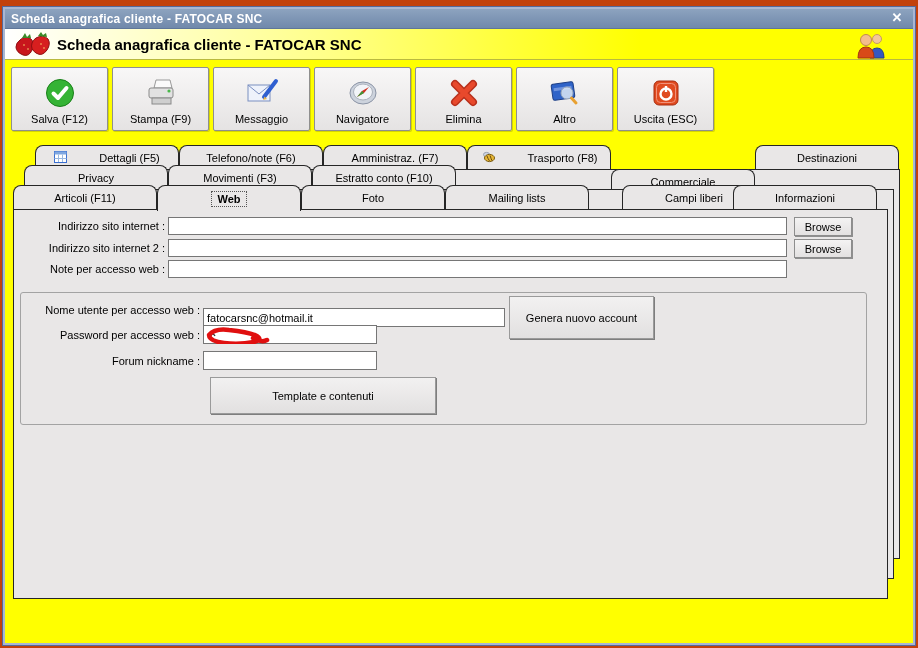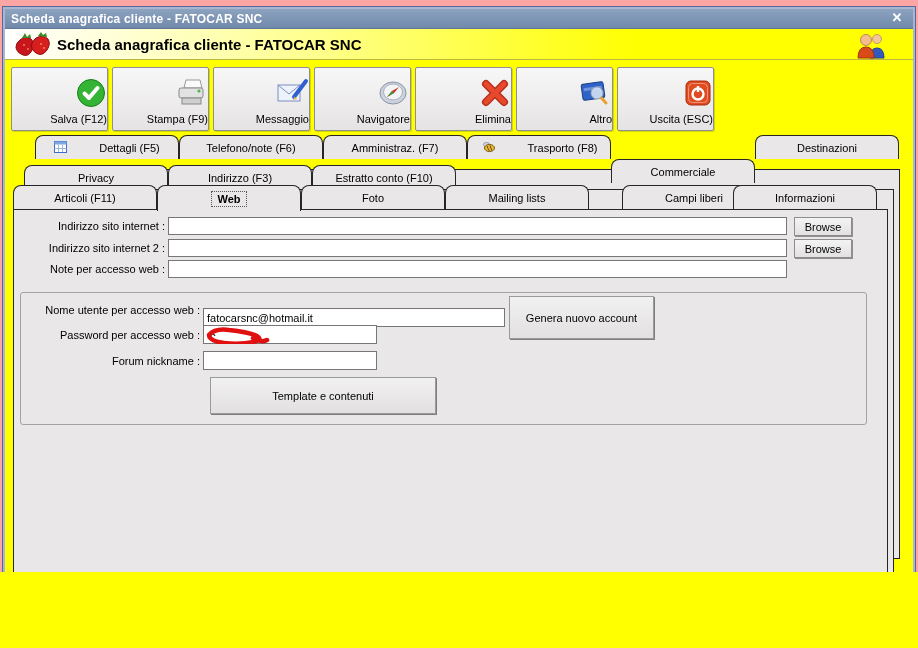--- a/index.html
+++ b/index.html
@@ -1,18 +1,18 @@
 <!DOCTYPE html>
 <html><head>
 <meta charset="utf-8">
 <style>
   * { box-sizing: border-box; margin: 0; padding: 0; }
   html,body { width:918px; height:648px; }
   body { font-family: "Liberation Sans", sans-serif; background:#ffff00; }
-  .canvas { position:relative; width:918px; height:572px; overflow:hidden; background:#fca5a5; }
+  .canvas { position:relative; width:918px; height:648px; overflow:hidden; background:#c2410c; }
 
   
   .frame { position:absolute; left:2px; top:6px; width:914px; height:640px;
            border:1px solid #54689a; box-shadow: inset 0 0 0 2px #a9b6d2; background:#ffff00; }
   .titlebar { position:absolute; left:5px; top:9px; width:908px; height:20px;
               background:linear-gradient(#8da3bf,#7089ab); border-bottom:1px solid #5f7699;
               display:flex; align-items:center; padding:0 6px; }
   .titlebar .ttext { color:#ffffff; font-weight:bold; font-size:12px; letter-spacing:0.2px; }
   .close-btn { position:absolute; right:8px; top:1px; width:16px; height:16px; color:#ffffff;
                font-weight:bold; font-size:13px; text-align:center; line-height:16px; cursor:default; }
@@ -22,35 +22,35 @@
             display:flex; align-items:center; }
   .header-rule { position:absolute; left:5px; top:59px; width:908px; height:1px; background:#b9b93e; }
   .header .htitle { font-size:15px; font-weight:bold; color:#000; margin-left:10px; }
   .straw { position:absolute; left:13px; top:30px; }
   .users-ico { position:absolute; left:856px; top:31px; }
 
   
   .tbtn { position:absolute; top:67px; width:97px; height:64px;
           background:linear-gradient(#f8f7f7,#e5e3e3); border:1px solid #8f8f8f; border-radius:2px;
           box-shadow:1px 1px 0 rgba(90,90,0,0.25);
-          display:flex; flex-direction:column; align-items:flex-end; justify-content:flex-end;
+          display:flex; flex-direction:column; align-items:center; justify-content:flex-end;
           padding-bottom:5px; gap:2px; font-size:11px; color:#000; cursor:default; }
   .tbtn .ticon { height:36px; display:flex; align-items:center; }
 
   
   .page { position:absolute; background:#e9e7e7; border:1px solid #262626; }
   .pageA { left:35px; top:169px; width:865px; height:390px; }
   .pageB { left:24px; top:189px; width:870px; height:390px; }
   .pageF { left:13px; top:209px; width:875px; height:390px; }
 
   .tab { position:absolute; width:144px; height:24px; background:#e9e7e7;
          border:1px solid #262626; border-bottom:none; border-radius:8px 8px 0 0;
          display:flex; align-items:center; justify-content:center; gap:5px;
          font-size:11px; color:#000; cursor:default; }
-  .row1 { top:135px;gap:32px; } .row2 { top:165px; } .row3 { top:185px; }
+  .row1 { top:145px;gap:32px; } .row2 { top:165px; } .row3 { top:185px; }
   .tab.selected { height:26px; font-weight:bold; }
   .tab.selected .sel-inner { outline:1px dotted #555; outline-offset:0; padding:1px 5px; }
 
   
   .flabel { position:absolute; font-size:11px; color:#000; text-align:right; }
   .tinput { position:absolute; border:1px solid #767676; background:#ffffff; font-size:11px;
             font-family:"Liberation Sans",sans-serif; padding:1px 3px; }
   .browse { position:absolute; width:58px; height:19px; background:linear-gradient(#f4f3f3,#e3e1e1);
             border:1px solid #8d8d8d; box-shadow:1px 1px 0 #8f8f8f; font-size:11px;
             font-family:"Liberation Sans",sans-serif; cursor:default; }
@@ -216,21 +216,21 @@
   <div class="tab row1" style="left:755px;">
     <span>Destinazioni</span>
   </div>
 
   <div class="page pageB"></div>
 
   <div class="tab row2" style="left:24px;">
     <span>Privacy</span>
   </div>
   <div class="tab row2" style="left:168px;">
-    <span>Indirizzo (F3)</span>
+    <span>Movimenti (F3)</span>
   </div>
   <div class="tab row2" style="left:312px;">
     <span>Estratto conto (F10)</span>
   </div>
 
   <div class="tab row3" style="left:13px;">
     <span>Articoli (F11)</span>
   </div>
   <div class="tab row3" style="left:301px;">
     <span>Foto</span>

